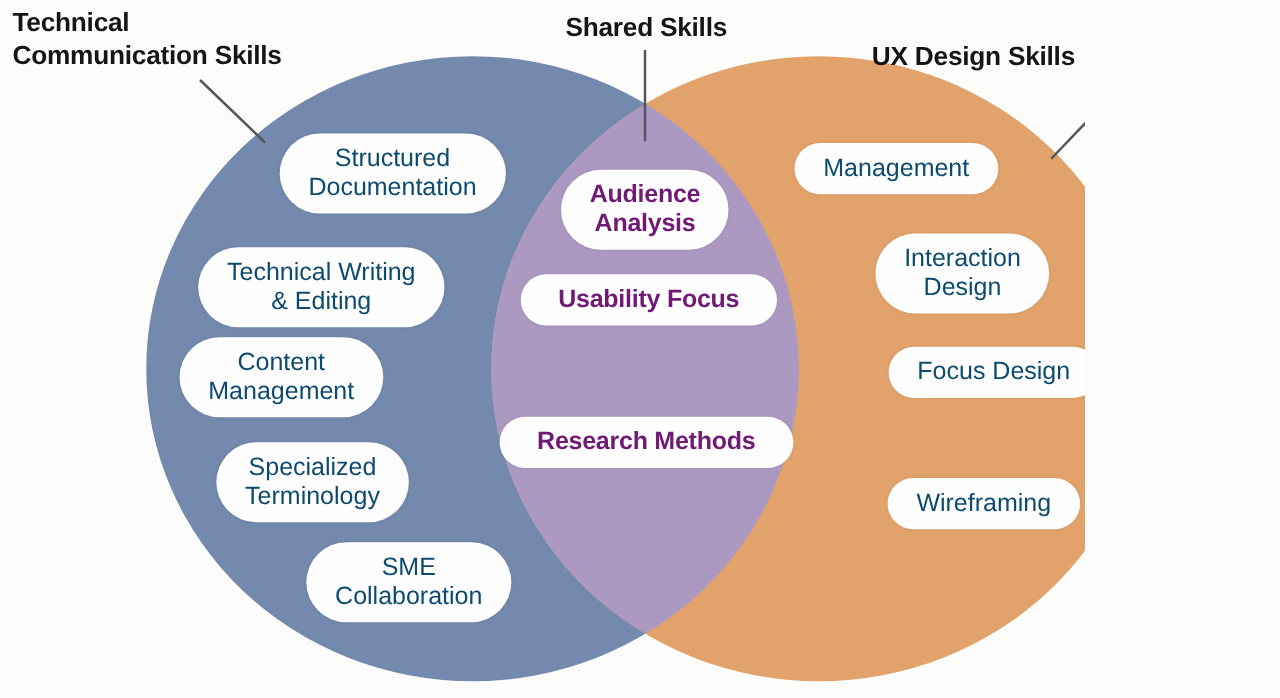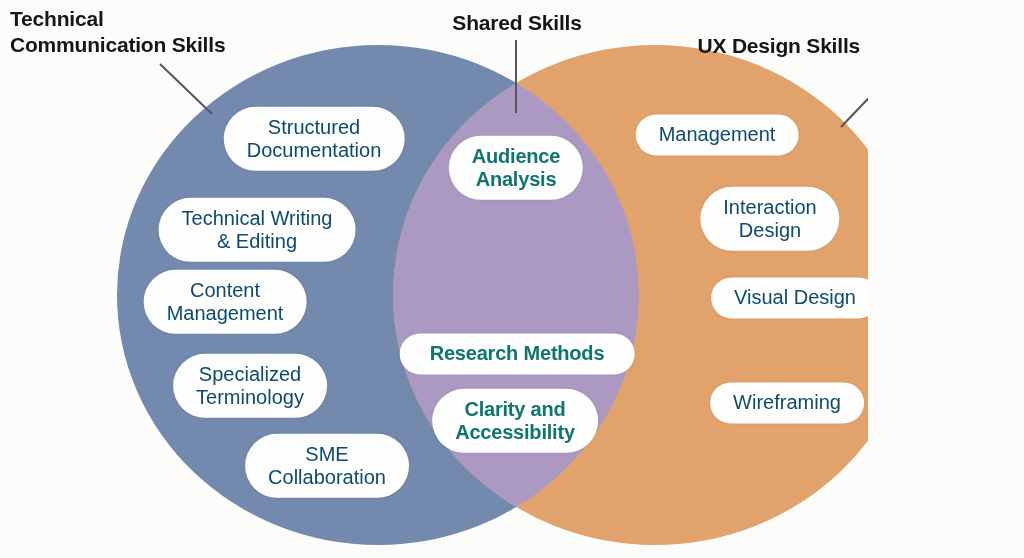--- a/index.html
+++ b/index.html
@@ -39,21 +39,21 @@
     padding: 9px 23px;
     font-size: 20px;
     line-height: 1.16;
     color: #0c4a6e;
     text-align: center;
     white-space: nowrap;
     box-shadow: 0 0 3px rgba(60,60,60,0.10);
   }
   .pill.bold {
     font-weight: 700;
-    color: #0f766e;
+    color: #701a75;
     letter-spacing: -0.2px;
   }
   .pill.wide { padding: 9px 30px; }
   
   .lp1 { left: 314px; top: 139px; }
   .lp2 { left: 257px; top: 230px; }
   .lp3 { left: 225px; top: 302px; }
   .lp4 { left: 250px; top: 386px; }
   .lp5 { left: 327px; top: 466px; }
   
@@ -92,21 +92,21 @@
   <div class="title title-right">UX Design Skills</div>
   <div class="title title-shared">Shared Skills</div>
 
   <div class="pill lp1">Structured<br>Documentation</div>
   <div class="pill lp2">Technical Writing<br>&amp; Editing</div>
   <div class="pill lp3">Content<br>Management</div>
   <div class="pill lp4">Specialized<br>Terminology</div>
   <div class="pill lp5">SME<br>Collaboration</div>
 
   <div class="pill bold sp1">Audience<br>Analysis</div>
+  <div class="pill bold wide sp2">Usability Focus</div>
   <div class="pill bold wide sp4">Research Methods</div>
-  <div class="pill bold sp5">Clarity and<br>Accessibility</div>
 
   <div class="pill rp1">Management</div>
   <div class="pill rp2">Interaction<br>Design</div>
-  <div class="pill rp3">Visual Design</div>
+  <div class="pill rp3">Focus Design</div>
   <div class="pill rp4">Wireframing</div>
 
 </div>
 
 </body></html>

